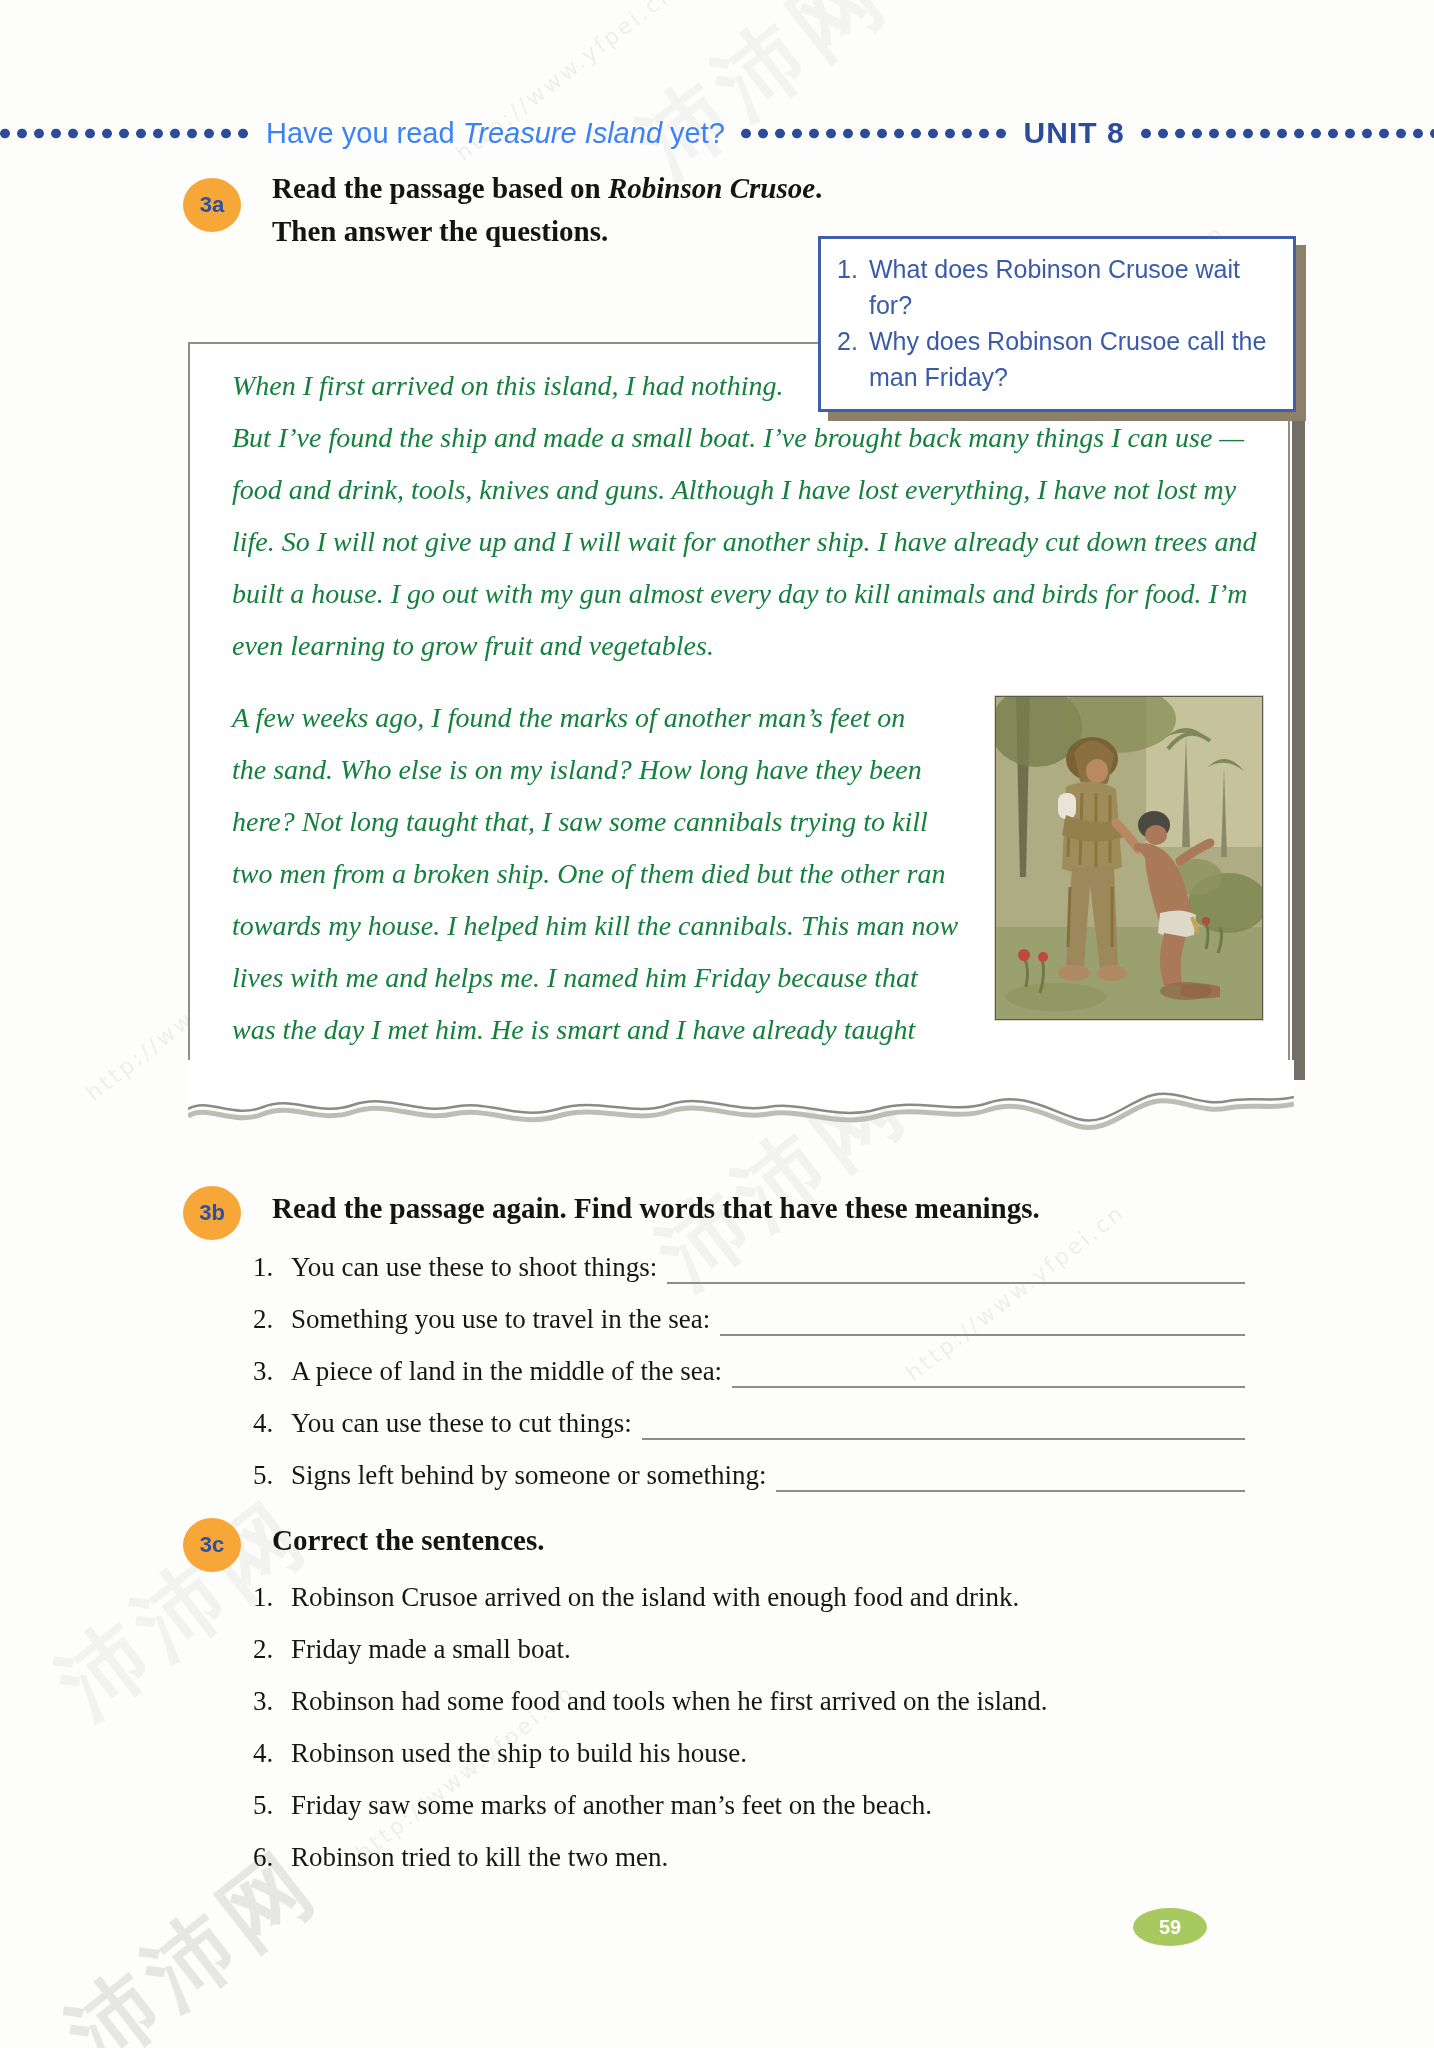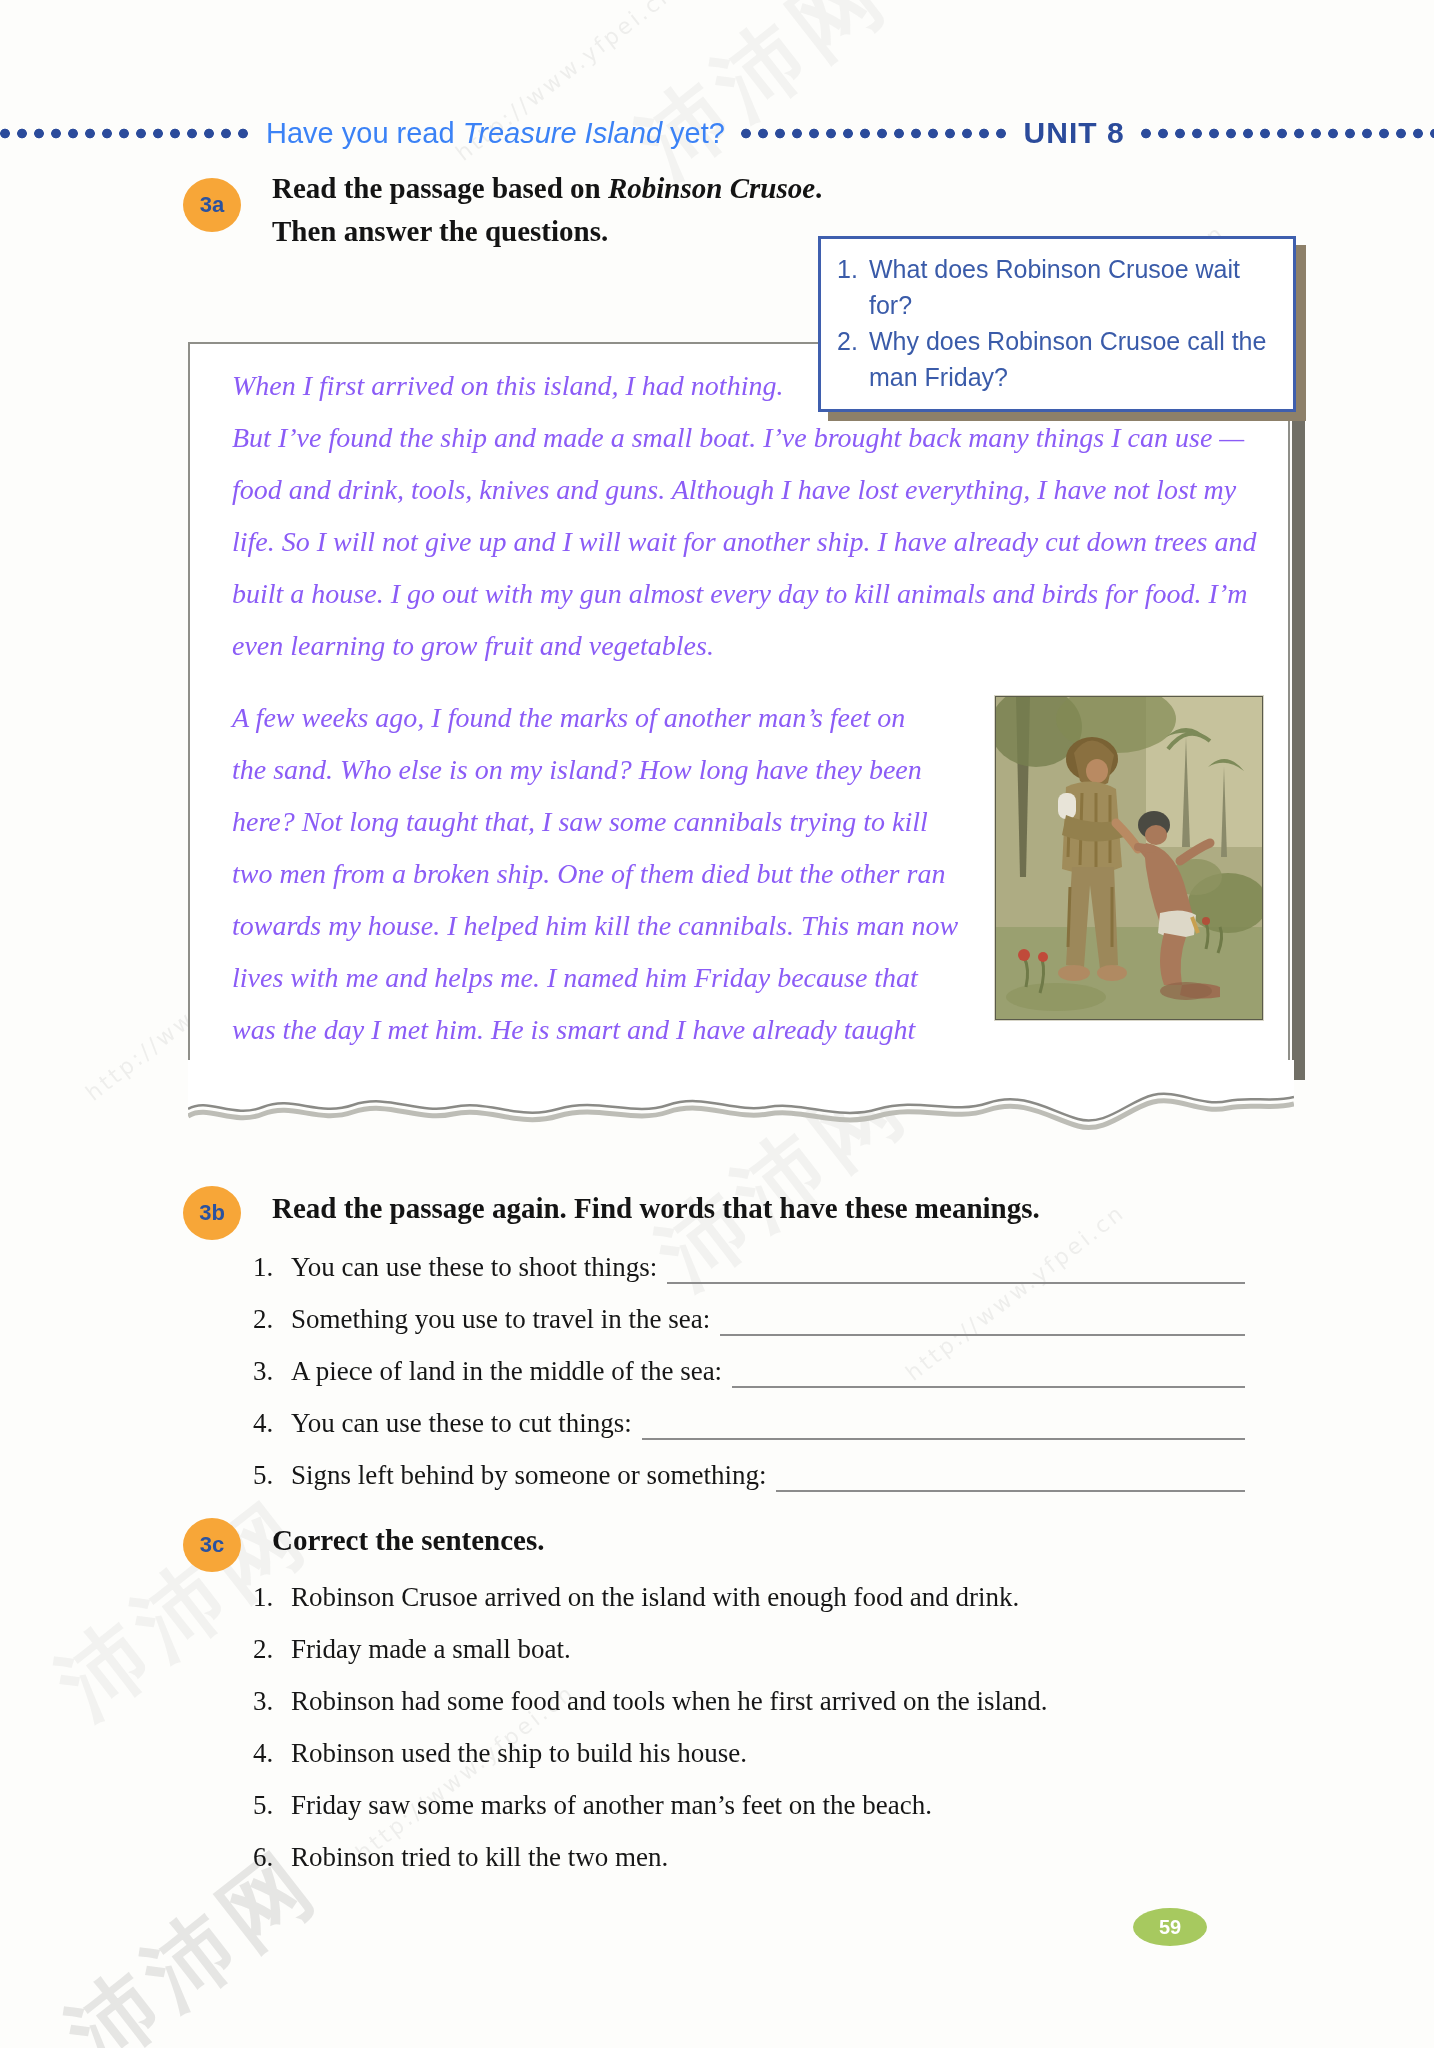--- a/index.html
+++ b/index.html
@@ -36,21 +36,21 @@
   .question-box{left:818px;top:236px;width:478px;background:#ffffff;border:3px solid #3f5fae;
                 box-shadow:10px 9px 0 #8d8069;padding:12px 12px 14px 16px;box-sizing:border-box;z-index:6;}
   .q-row{display:flex;color:#3a5ba9;font-size:25px;line-height:36px;}
   .q-num{width:32px;flex:none;}
   .q-text{flex:1;}
 
   
   .passage-shadow{left:1292px;top:368px;width:13px;height:712px;background:#716f66;z-index:1;}
   .passage-box{left:188px;top:342px;width:1102px;height:738px;background:#ffffff;
                border:2px solid #8f8f89;border-bottom:none;box-sizing:border-box;z-index:2;}
-  .pline{font-family:"Liberation Serif",serif;font-style:italic;font-size:28px;color:#8b5cf6;
+  .pline{font-family:"Liberation Serif",serif;font-style:italic;font-size:28px;color:#15803d;
          line-height:52px;white-space:nowrap;}
   .para1{left:42px;top:16px;width:1046px;}
   .para2{left:42px;top:348px;width:770px;}
   .illustration{left:805px;top:352px;width:266px;height:322px;border:1px solid #5a5a4a;
                 box-shadow:0 0 0 1px #d8d6c8;z-index:3;}
   .torn{left:-2px;top:716px;width:1106px;height:72px;z-index:4;}
 
   
   .items{z-index:2;}
   .item-row{display:flex;align-items:flex-start;height:52px;font-family:"Liberation Serif",serif;

